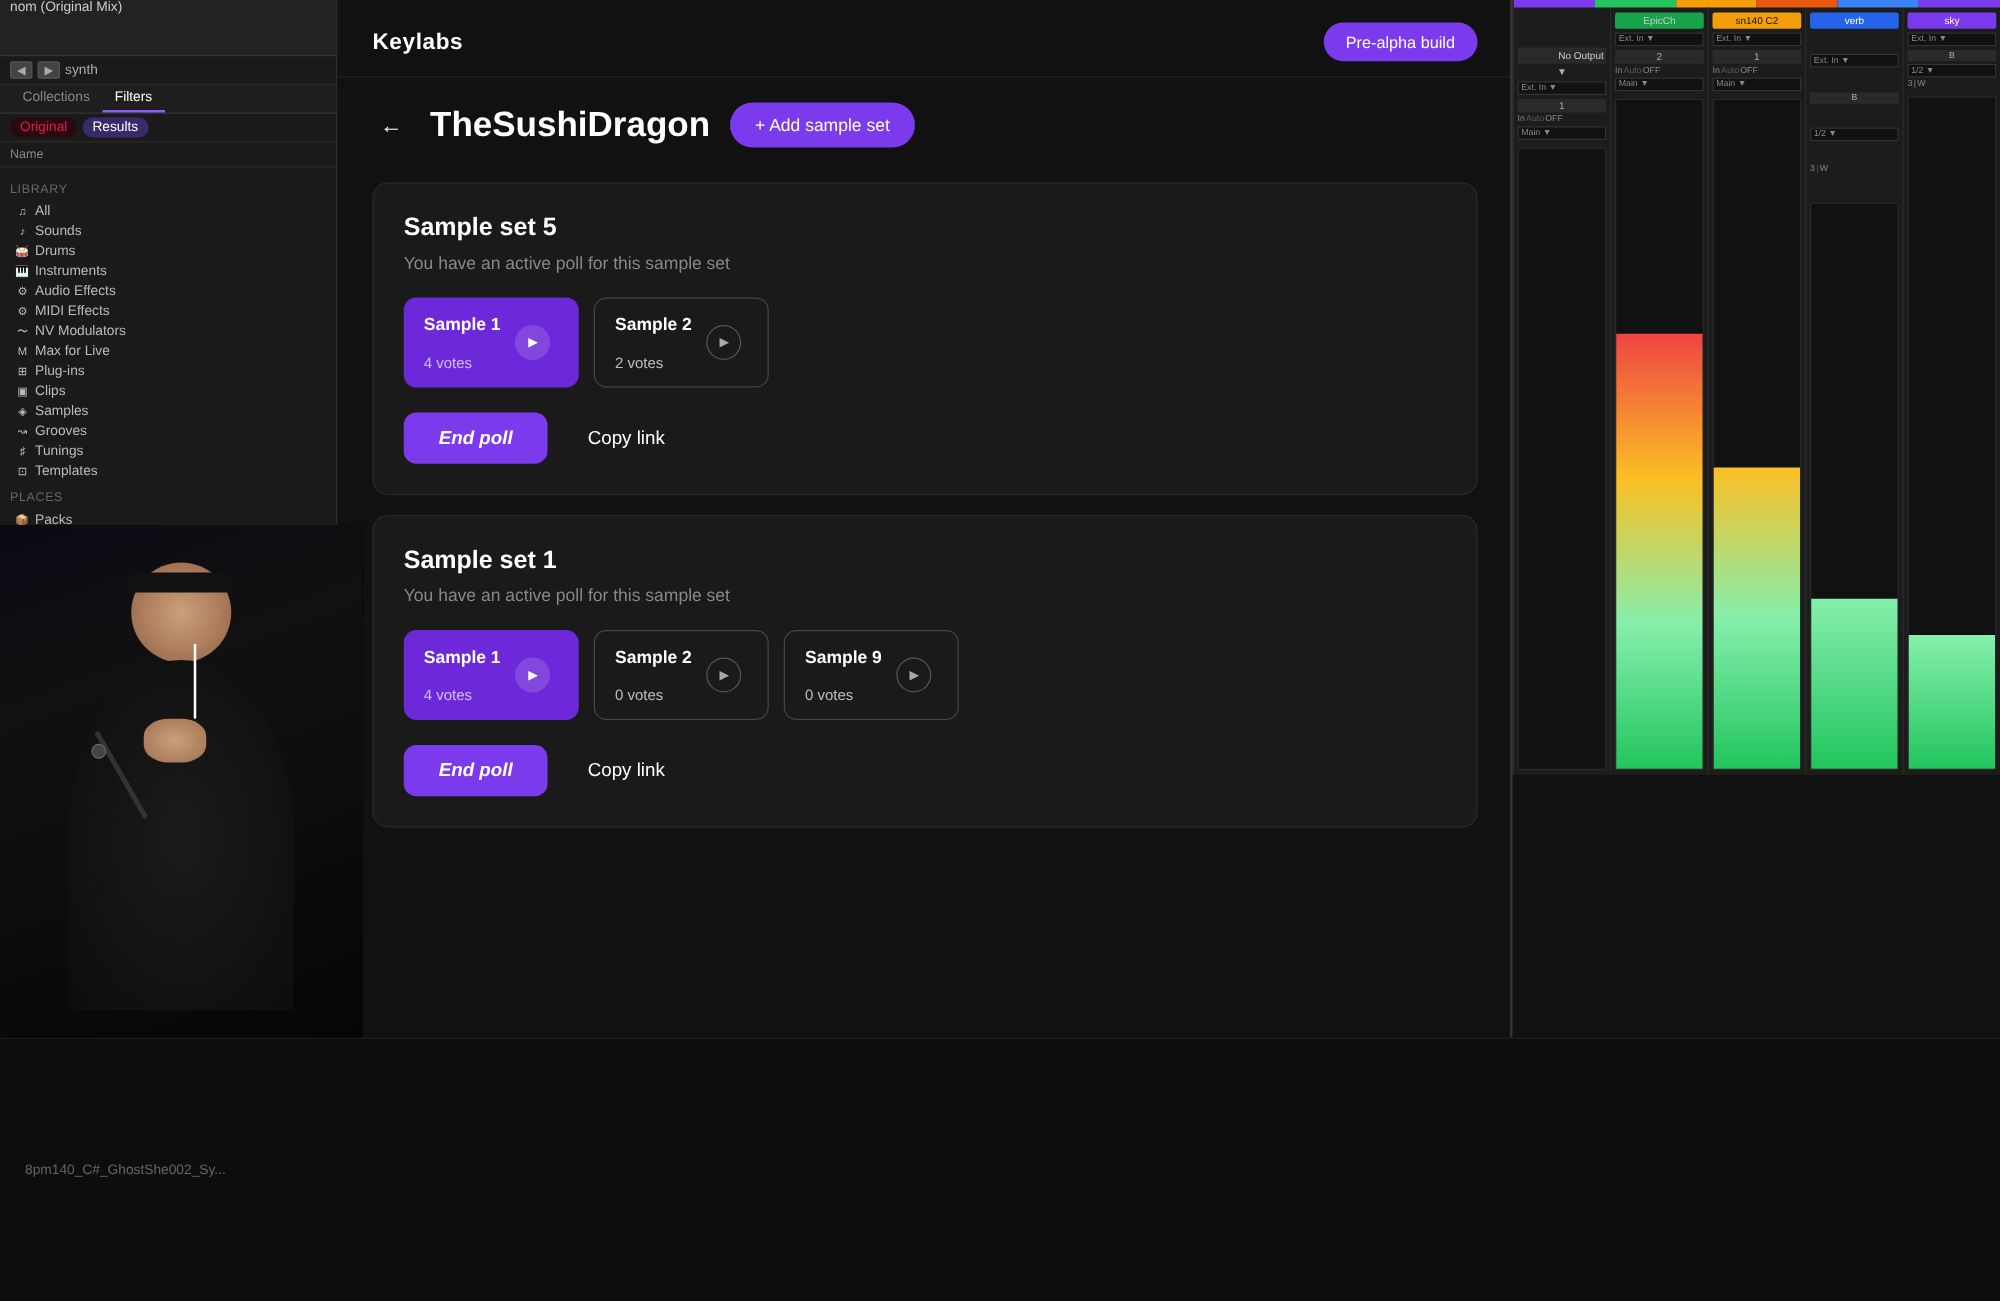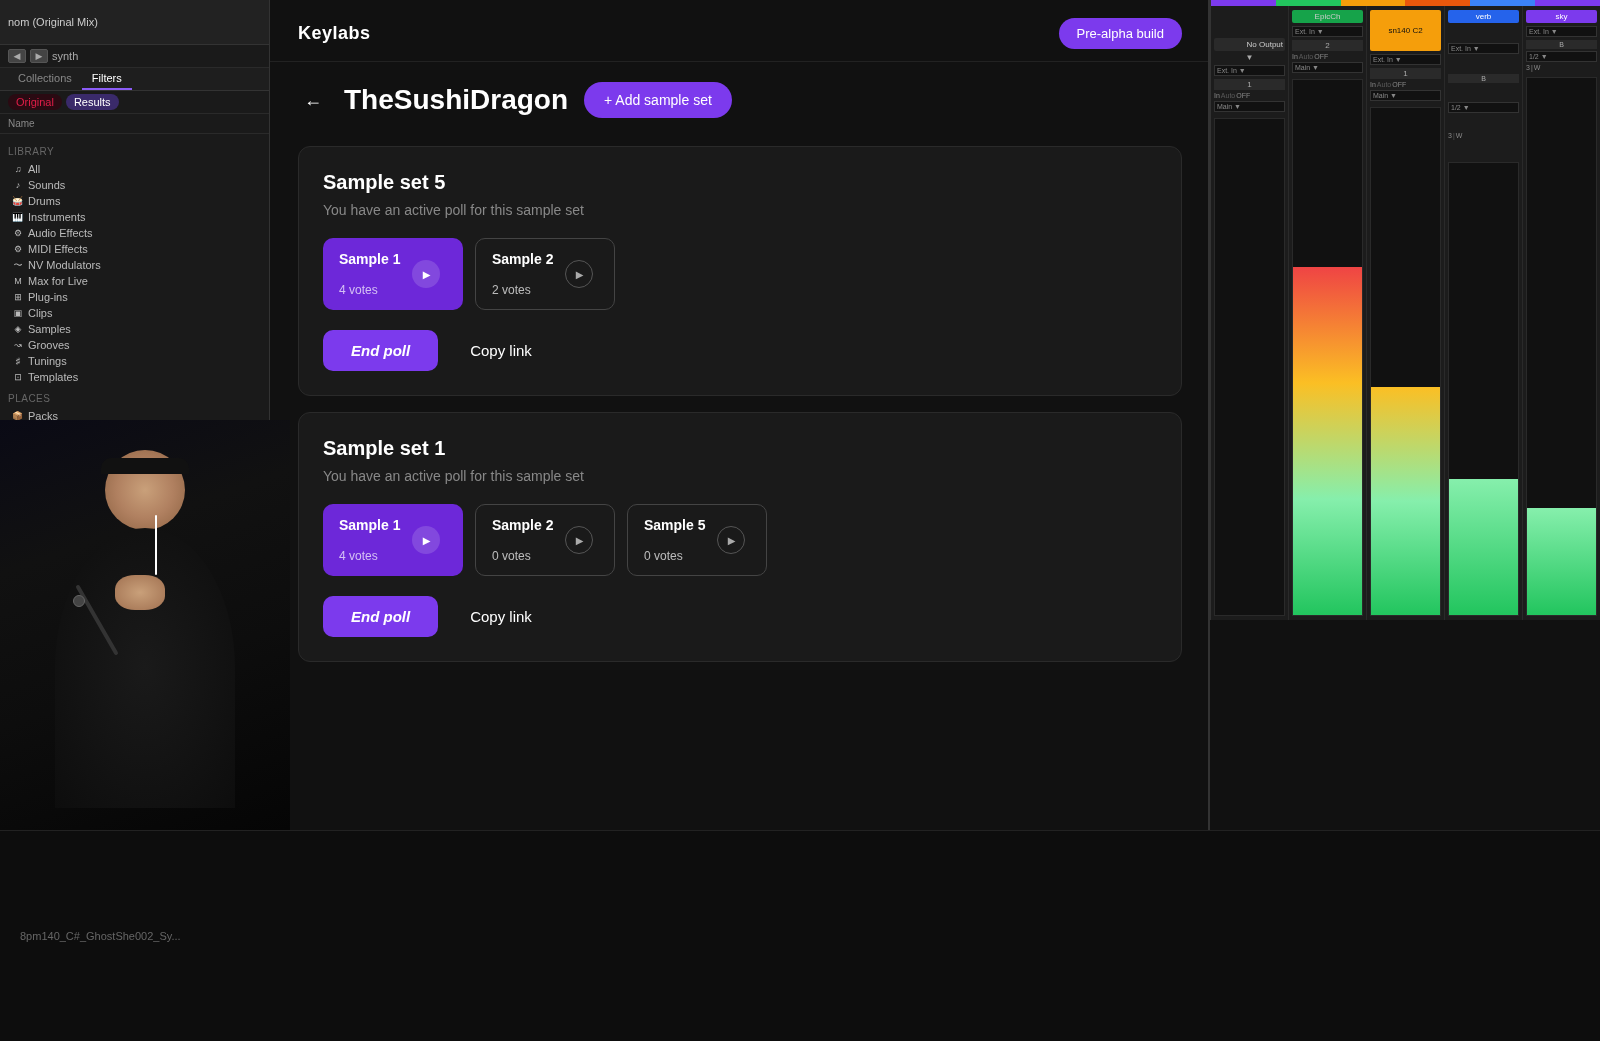--- a/index.html
+++ b/index.html
@@ -19,21 +19,20 @@
       width: 270px;
       height: 830px;
       background: #1a1a1a;
       border-right: 1px solid #333;
     }
 
     .daw-top-bar {
       height: 45px;
       background: #222;
       display: flex;
-      align-items: center;
       padding: 0 8px;
       font-size: 11px;
       color: #ccc;
       border-bottom: 1px solid #333;
     }
 
     .daw-nav-btn {
       width: 18px;
       height: 14px;
       background: #444;
@@ -493,21 +492,21 @@
         <div class="sample-card outline">
           <div class="sample-card-info">
             <span class="sample-card-name">Sample 2</span>
             <span class="sample-card-votes">0 votes</span>
           </div>
           <div class="play-btn-outline">▶</div>
         </div>
 
         <div class="sample-card outline">
           <div class="sample-card-info">
-            <span class="sample-card-name">Sample 5</span>
+            <span class="sample-card-name">Sample 9</span>
             <span class="sample-card-votes">0 votes</span>
           </div>
           <div class="play-btn-outline">▶</div>
         </div>
       </div>
       <div class="action-row">
         <button class="end-poll-btn">End poll</button>
         <button class="copy-link-btn">Copy link</button>
       </div>
     </div>
@@ -553,21 +552,21 @@
           <span style="color:#5a5a5a;">Auto</span>
           <span>OFF</span>
       </div>
       <div style="background:#111;border:1px solid #333;padding:1px 2px;font-size:7px;color:#888;">Main ▼</div>
       <div style="flex:1;background:#111;border:1px solid #2a2a2a;position:relative;margin-top:4px;">
         <div style="position:absolute;bottom:0;width:100%;height:65%;background:linear-gradient(to top,#22c55e,#86efac,#fbbf24,#ef4444);"></div>
       </div>
     </div>
 
     <div style="flex:1;border-right:1px solid #2a2a2a;padding:4px 3px;display:flex;flex-direction:column;gap:2px;">
-      <div style="font-size:8px;color:#111;text-align:center;background:#f59e0b;padding:16px;border-radius:2px;">sn140 C2</div>
+      <div style="font-size:8px;color:#111;text-align:center;background:#f59e0b;padding:2px;border-radius:2px;">sn140 C2</div>
       <div style="background:#111;border:1px solid #333;padding:1px 2px;font-size:7px;color:#888;margin:1px 0;">Ext. In ▼</div>
       <div style="font-size:8px;color:#aaa;text-align:center;background:#2a2a2a;padding:1px;">1</div>
       <div style="display:flex;gap:1px;font-size:7px;color:#888;">
         <span>In</span>
           <span style="color:#5a5a5a;">Auto</span>
           <span>OFF</span>
       </div>
       <div style="background:#111;border:1px solid #333;padding:1px 2px;font-size:7px;color:#888;">Main ▼</div>
       <div style="flex:1;background:#111;border:1px solid #2a2a2a;position:relative;margin-top:4px;">
         <div style="position:absolute;bottom:0;width:100%;height:45%;background:linear-gradient(to top,#22c55e,#86efac,#fbbf24);"></div>

